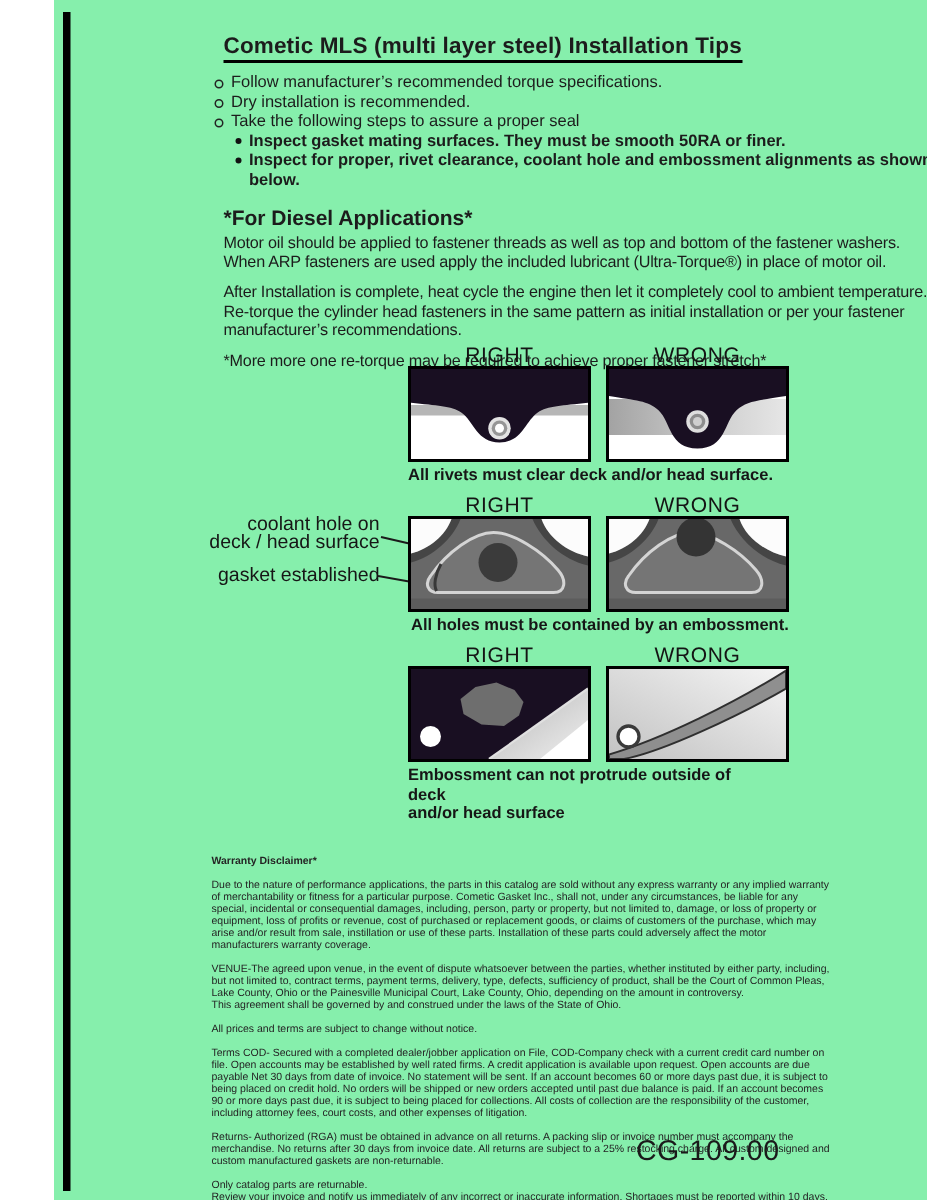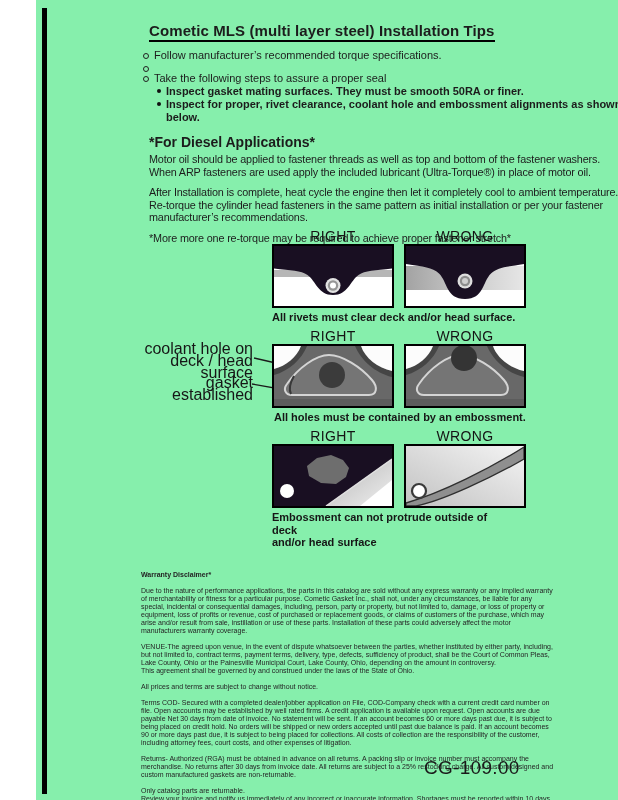--- a/index.html
+++ b/index.html
@@ -28,21 +28,21 @@
   .colL{left:236px;} .colR{left:368px;}
   .r1l{top:228px;} .r2l{top:328px;} .r3l{top:428px;}
   .fig-box{position:absolute;width:122px;height:64px;border:2px solid #000;box-sizing:border-box;background:#fff;}
   .r1b{top:244px;} .r2b{top:344px;} .r3b{top:444px;}
   .fig-box svg{display:block;width:118px;height:60px;}
   .caption{position:absolute;font-size:11px;font-weight:bold;line-height:12.5px;color:#161616;}
   .cap1{left:236px;top:311px;}
   .cap2{left:238px;top:411px;}
   .cap3{left:236px;top:511px;width:230px;}
 
-  .callout{position:absolute;left:100px;width:117px;text-align:right;font-size:16px;line-height:12px;color:#161616;}
+  .callout{position:absolute;left:100px;width:117px;text-align:right;font-size:13px;line-height:12px;color:#161616;}
   .co1{top:343px;} .co2{top:377px;}
   .leader{position:absolute;left:216px;top:350px;width:90px;height:50px;}
 
   
   .legal{position:absolute;left:105px;top:571px;width:414px;font-size:7px;line-height:8px;color:#242424;}
   .legal .hd{font-weight:bold;margin:0 0 8px 0;}
   .lp{margin:0 0 8px 0;}
   .lp.tight{margin:0;}
 
   .code{position:absolute;left:388px;top:757px;font-size:19px;letter-spacing:0.3px;color:#1a1a1a;}
@@ -55,20 +55,21 @@
 
   <div class="content">
     <h1 class="title">Cometic MLS (multi layer steel) Installation Tips</h1>
 
     <div class="bullet">
       <span class="omark"></span>
       <span>Follow manufacturer’s recommended torque specifications.</span>
     </div>
     <div class="bullet">
       <span class="omark"></span>
+      <span>Dry installation is recommended.</span>
     </div>
     <div class="bullet">
       <span class="omark"></span>
       <span>Take the following steps to assure a proper seal</span>
     </div>
     <div class="bullet sub">
       <span class="dmark"></span>
       <span>Inspect gasket mating surfaces.  They must be smooth 50RA or finer.</span>
     </div>
     <div class="bullet sub">

